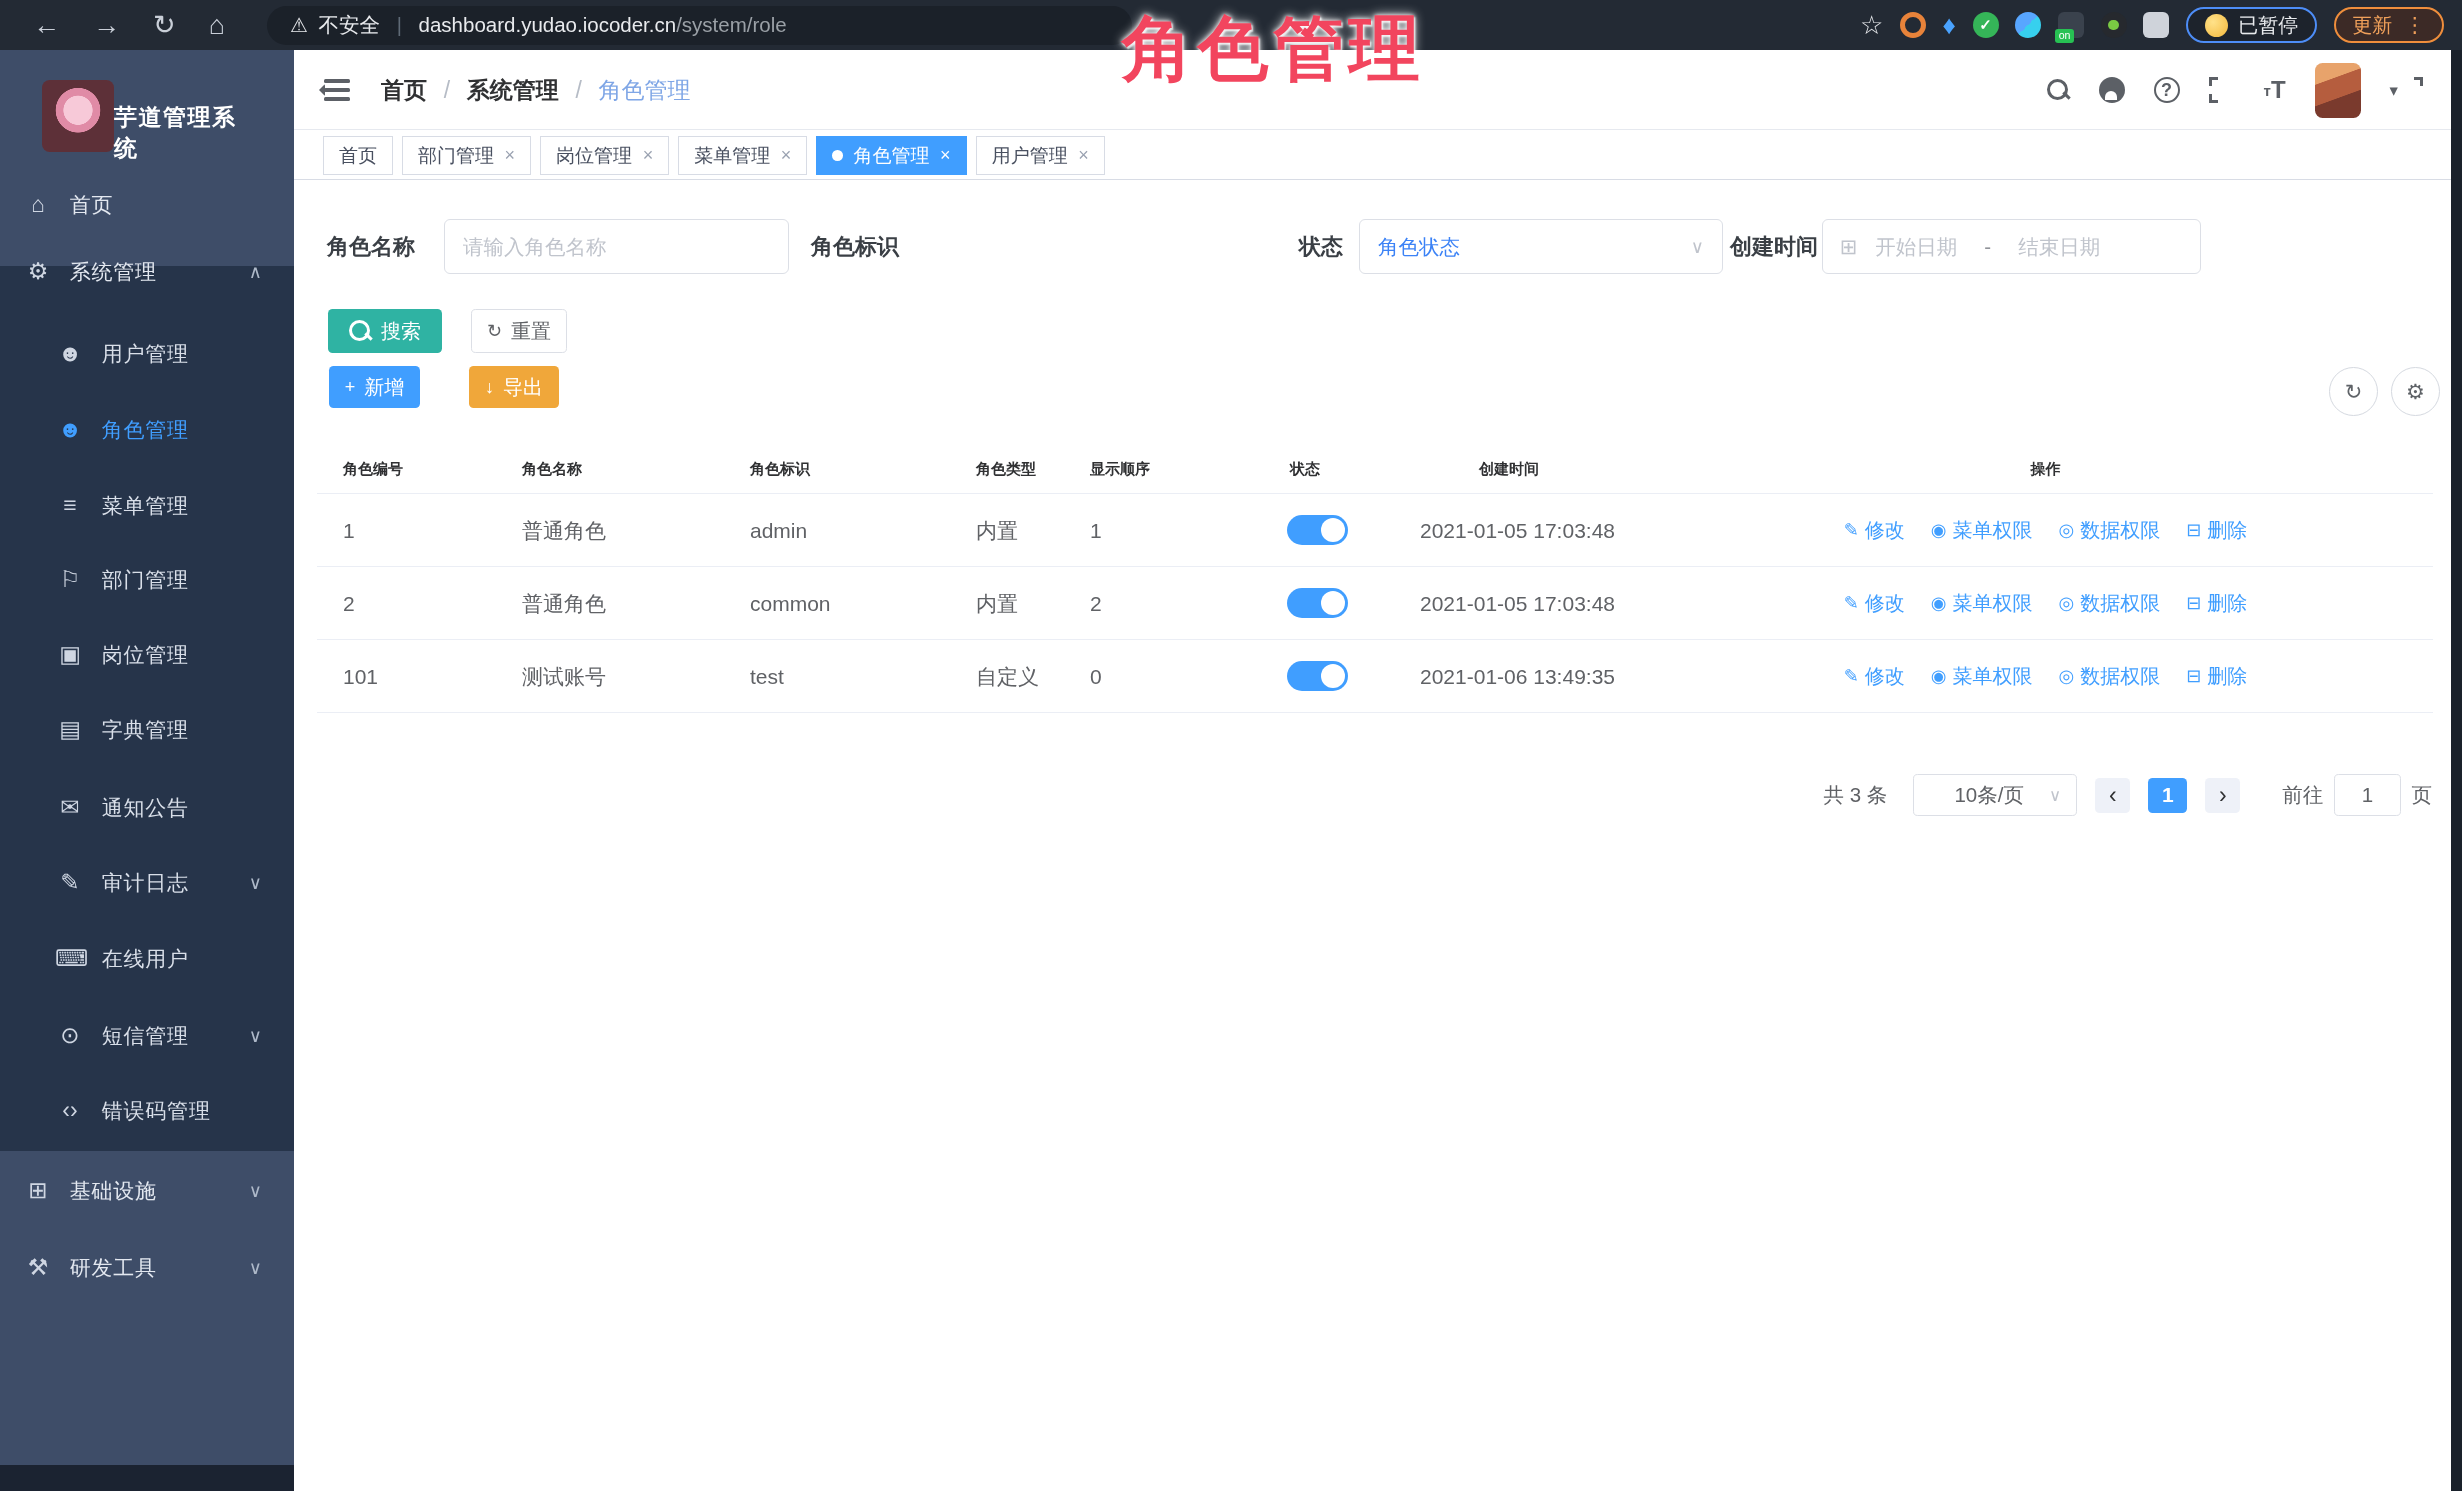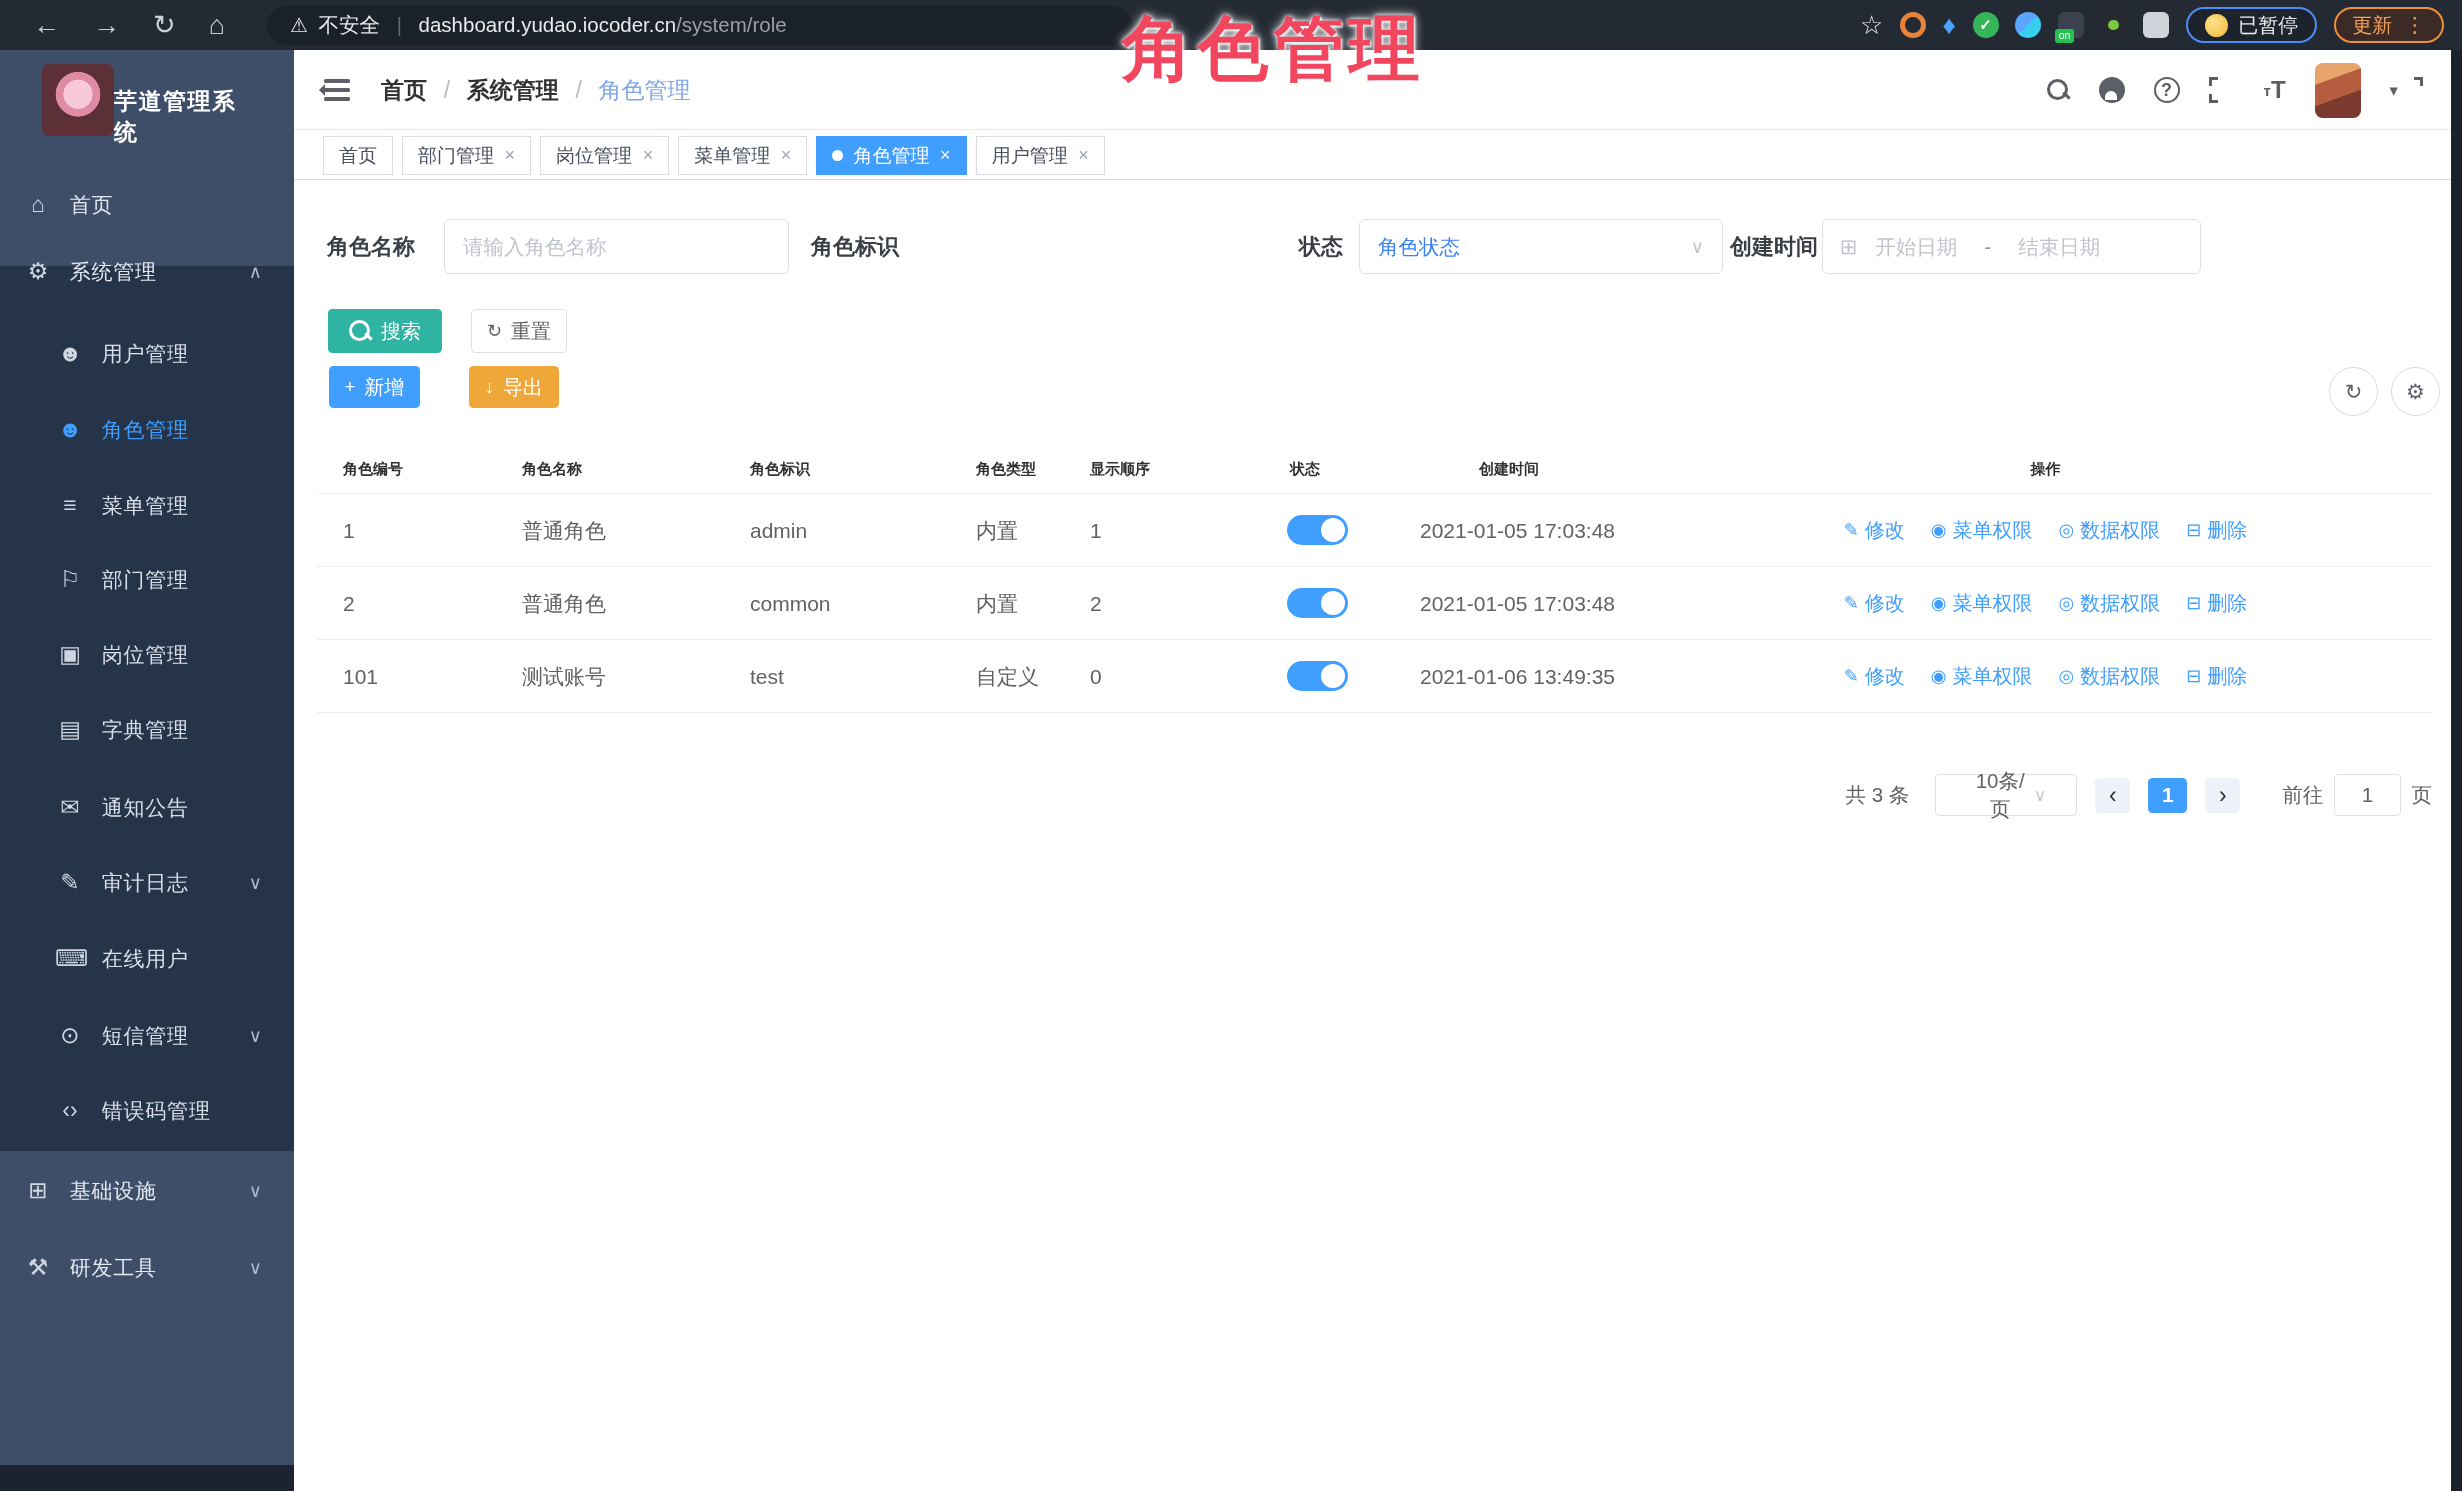--- a/index.html
+++ b/index.html
@@ -34,21 +34,21 @@
   .pill-update .dots{margin-left:12px;font-size:21px}
 
   
   #annotation{position:absolute;left:1122px;top:1.5px;z-index:60;font-size:71px;font-weight:700;color:#f2455e;letter-spacing:4.6px;
     text-shadow:0 0 4.6px #fff,0 0 10.6px rgba(255,255,255,.95),1.5px 1.5px 1.5px rgba(255,255,255,.7)}
 
   
   #sidebar{position:absolute;left:0;top:50px;width:294px;height:1442px;background:#3e4d68;z-index:2}
   #submenu-bg{position:absolute;left:0;top:216px;width:294px;height:885px;background:#26344a}
   #side-bottom-strip{position:absolute;left:0;bottom:0;width:294px;height:27px;background:#1b2331}
-  .logo-row{position:absolute;left:0;top:0;width:242px;height:99px}
+  .logo-row{position:absolute;left:0;top:16px;width:242px;height:99px}
   .logo-img{position:absolute;left:42px;top:14.4px;width:72px;height:72px;border-radius:7.6px;
     background:radial-gradient(circle at 50% 42%,#f7c9d8 0 26%,#e08ba6 27% 40%,#5d3038 41%);}
   .logo-title{position:absolute;left:114px;top:36px;font-size:23px;font-weight:700;color:#fff;letter-spacing:1.5px}
   .s-item{position:absolute;left:0;width:294px;height:73px;display:flex;align-items:center;cursor:pointer}
   .s-item .s-icon{width:30px;text-align:center;font-size:23px;color:#cfd6e2;margin-left:23px}
   .s-item .s-label{margin-left:16.7px;font-size:21px;color:#e3e8f0;letter-spacing:0.8px}
   .s-item.lvl1 .s-icon{margin-left:55px}
   .s-item.lvl1 .s-label{color:#d9dfe9}
   .s-item.active .s-icon,.s-item.active .s-label{color:#409eff}
   .s-chevron{position:absolute;right:32px;font-size:18px;color:#aeb9c9}
@@ -126,21 +126,21 @@
   .c8{left:1387px;width:683px;text-align:center}
   .cell-actions{left:1387px;width:683px;display:flex;align-items:center;justify-content:center}
   .act{color:#409eff;font-size:20px;margin:0 13px;display:inline-flex;align-items:center;cursor:pointer;white-space:nowrap}
   .act .ai{margin-right:6px;font-size:18px}
   .switch{position:absolute;left:970px;top:21px;width:61px;height:30px;border-radius:15px;background:#409eff;cursor:pointer}
   .switch .knob{position:absolute;right:3px;top:3px;width:24px;height:24px;border-radius:50%;background:#fff}
 
   
   #pagination{position:absolute;right:19px;top:722px;height:46px;display:flex;align-items:center;font-size:20.5px;color:#606266}
   #pagination .total{margin-right:26px}
-  .pg-select{width:142px;height:42px;border:1.5px solid #dcdfe6;border-radius:4.6px;display:flex;align-items:center;padding:0 30px;cursor:pointer}
+  .pg-select{width:164px;height:42px;border:1.5px solid #dcdfe6;border-radius:4.6px;display:flex;align-items:center;padding:0 15px;cursor:pointer}
   .pg-select span{flex:1;text-align:center}
   .pg-select .chev{flex:none;color:#c0c4cc;font-size:16.7px}
   .pg-btn{width:35px;height:35px;border-radius:4.6px;background:#eef1f8;color:#303133;display:inline-flex;align-items:center;justify-content:center;font-size:23px;margin-left:18px;cursor:pointer}
   .pg-page{width:39px;height:35px;border-radius:4.6px;background:#409eff;color:#fff;font-weight:700;display:inline-flex;align-items:center;justify-content:center;font-size:21px;margin-left:18px;cursor:pointer}
   .pg-goto{margin-left:42px}
   .pg-input{width:67px;height:42px;border:1.5px solid #dcdfe6;border-radius:4.6px;text-align:center;font-size:20.5px;color:#606266;margin:0 10.6px;font-family:"Liberation Sans",sans-serif}
 </style>
 </head>
 <body>
 

